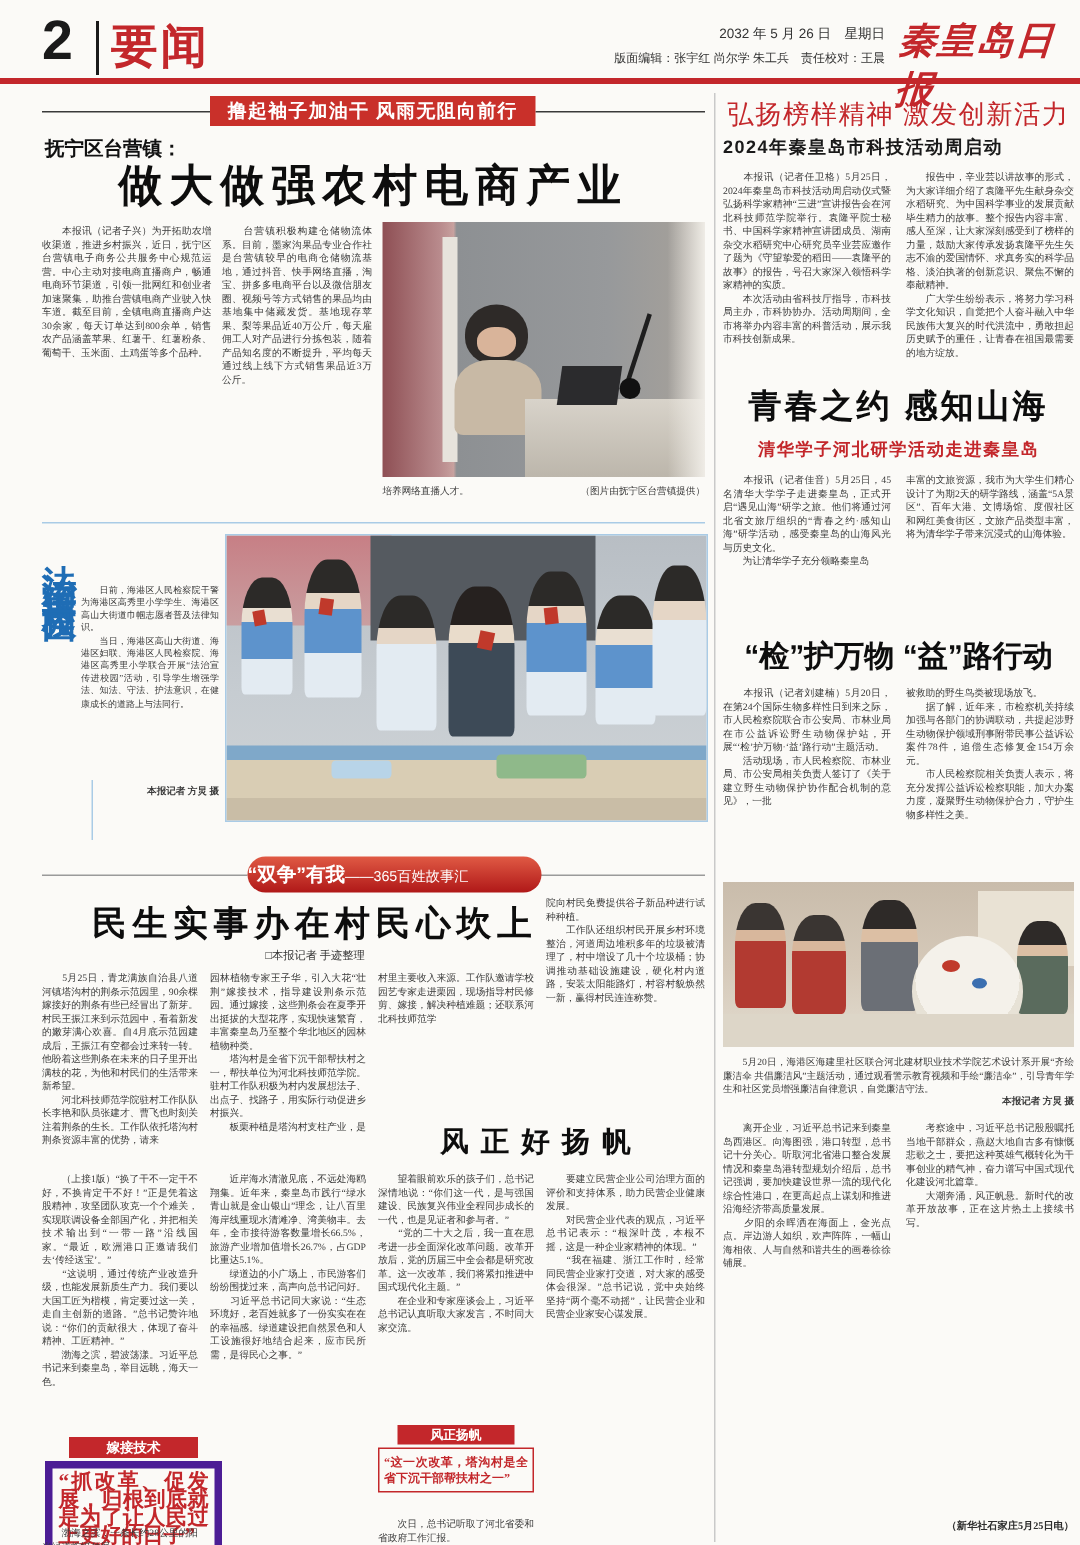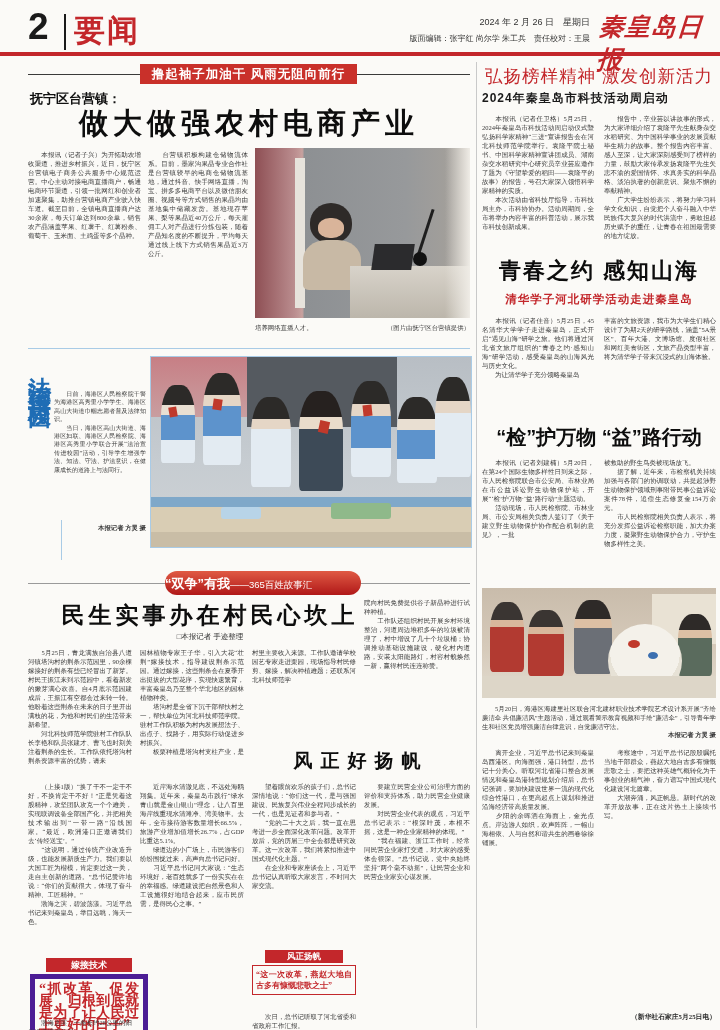--- a/index.html
+++ b/index.html
@@ -18,21 +18,21 @@
 </style>
 </head>
 <body>
 
 <div id="page">
 
   <div class="abs sans" style="left:28px;top:6px;font-size:37px;font-weight:bold;color:#1a1a1a;">2</div>
   <div class="abs" style="left:64px;top:14px;width:2px;height:36px;background:#1a1a1a;"></div>
   <div class="abs sans red" style="left:74px;top:10px;font-size:31px;font-weight:bold;letter-spacing:2px;">要闻</div>
   <div class="abs" style="left:300px;top:16px;width:290px;text-align:right;">
-    <div class="sans" style="font-size:9px;color:#333;">2024 年 2 月 26 日　星期日</div>
+    <div class="sans" style="font-size:9px;color:#333;">2032 年 5 月 26 日　星期日</div>
     <div class="sans" style="font-size:8px;color:#333;margin-top:4px;font-weight:normal;">版面编辑：张宇红  尚尔学  朱工兵　责任校对：王晨</div>
   </div>
   <div class="abs red" style="left:598px;top:10px;width:120px;font-size:25px;font-weight:bold;font-style:italic;transform:skewX(-4deg);letter-spacing:1px;">秦皇岛日报</div>
   <div class="abs" style="left:0;top:52px;width:720px;height:4px;background:#c3272b;"></div>
 
   <div class="abs darkline" style="left:28px;top:74px;width:112px;"></div>
   <div class="abs darkline" style="left:357px;top:74px;width:113px;"></div>
   <div class="abs sans" style="left:140px;top:64px;width:217px;height:20px;background:#c9302a;color:#fff;font-size:12.5px;font-weight:bold;text-align:center;line-height:20px;letter-spacing:1px;">撸起袖子加油干  风雨无阻向前行</div>
   <div class="abs sans" style="left:30px;top:90px;font-size:13px;font-weight:bold;color:#111;">抚宁区台营镇：</div>
   <div class="abs sans" style="left:28px;top:104px;width:442px;text-align:center;font-size:29px;font-weight:bold;color:#0d0d0d;letter-spacing:5px;">做大做强农村电商产业</div>
@@ -113,21 +113,21 @@
 
   <div class="abs body-text" style="left:140px;top:782px;width:104px;height:246px;">　　近岸海水清澈见底，不远处海鸥翔集。近年来，秦皇岛市践行“绿水青山就是金山银山”理念，让八百里海岸线重现水清滩净、湾美物丰。去年，全市接待游客数量增长66.5%，旅游产业增加值增长26.7%，占GDP比重达5.1%。
 　　绿道边的小广场上，市民游客们纷纷围拢过来，高声向总书记问好。
 　　习近平总书记同大家说：“生态环境好，老百姓就多了一份实实在在的幸福感。绿道建设把自然景色和人工设施很好地结合起来，应市民所需，是得民心之事。”</div>
   <div class="abs body-text" style="left:252px;top:782px;width:104px;height:164px;">　　望着眼前欢乐的孩子们，总书记深情地说：“你们这一代，是与强国建设、民族复兴伟业全程同步成长的一代，也是见证者和参与者。”
 　　“党的二十大之后，我一直在思考进一步全面深化改革问题。改革开放后，党的历届三中全会都是研究改革。这一次改革，我们将紧扣推进中国式现代化主题。”
 　　在企业和专家座谈会上，习近平总书记认真听取大家发言，不时同大家交流。</div>
 
   <div class="abs" style="left:252px;top:950px;width:104px;">
     <div class="sans" style="width:78px;margin:0 auto;height:13px;background:#c3272b;color:#fff;font-size:8.5px;font-weight:bold;text-align:center;line-height:13px;">风正扬帆</div>
-    <div style="border:1px solid #c3272b;margin-top:2px;padding:3px 3px;color:#c3272b;font-size:8px;line-height:11px;font-weight:bold;text-align:justify;">“这一次改革，燕赵大地自古多有慷慨悲歌之士”</div>
+    <div style="border:1px solid #c3272b;margin-top:2px;padding:3px 3px;color:#c3272b;font-size:8px;line-height:11px;font-weight:bold;text-align:justify;">“这一次改革，塔沟村是全省下沉干部帮扶村之一”</div>
   </div>
   <div class="abs body-text" style="left:252px;top:1012px;width:104px;height:18px;">　　次日，总书记听取了河北省委和省政府工作汇报。</div>
 
   <div class="abs body-text" style="left:364px;top:782px;width:106px;height:246px;">　　要建立民营企业公司治理方面的评价和支持体系，助力民营企业健康发展。
 　　对民营企业代表的观点，习近平总书记表示：“根深叶茂，本根不摇，这是一种企业家精神的体现。”
 　　“我在福建、浙江工作时，经常同民营企业家打交道，对大家的感受体会很深。”总书记说，党中央始终坚持“两个毫不动摇”，让民营企业和民营企业家安心谋发展。</div>
 
   <div class="abs" style="left:476px;top:62px;width:1px;height:966px;background:#c9c9c9;"></div>
 
   <div class="abs sans red" style="left:482px;top:64px;width:234px;text-align:center;font-size:17.5px;font-weight:normal;letter-spacing:1px;">弘扬榜样精神  激发创新活力</div>

